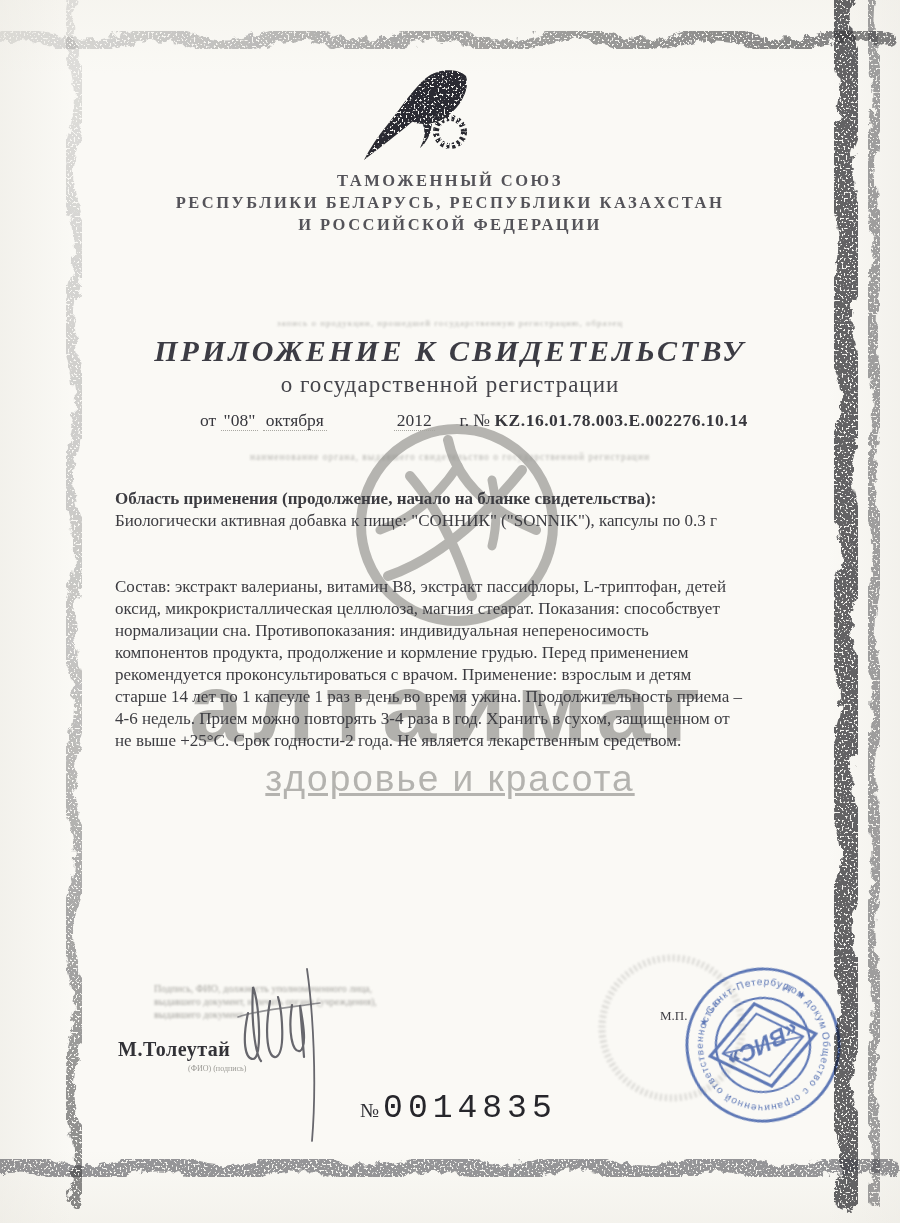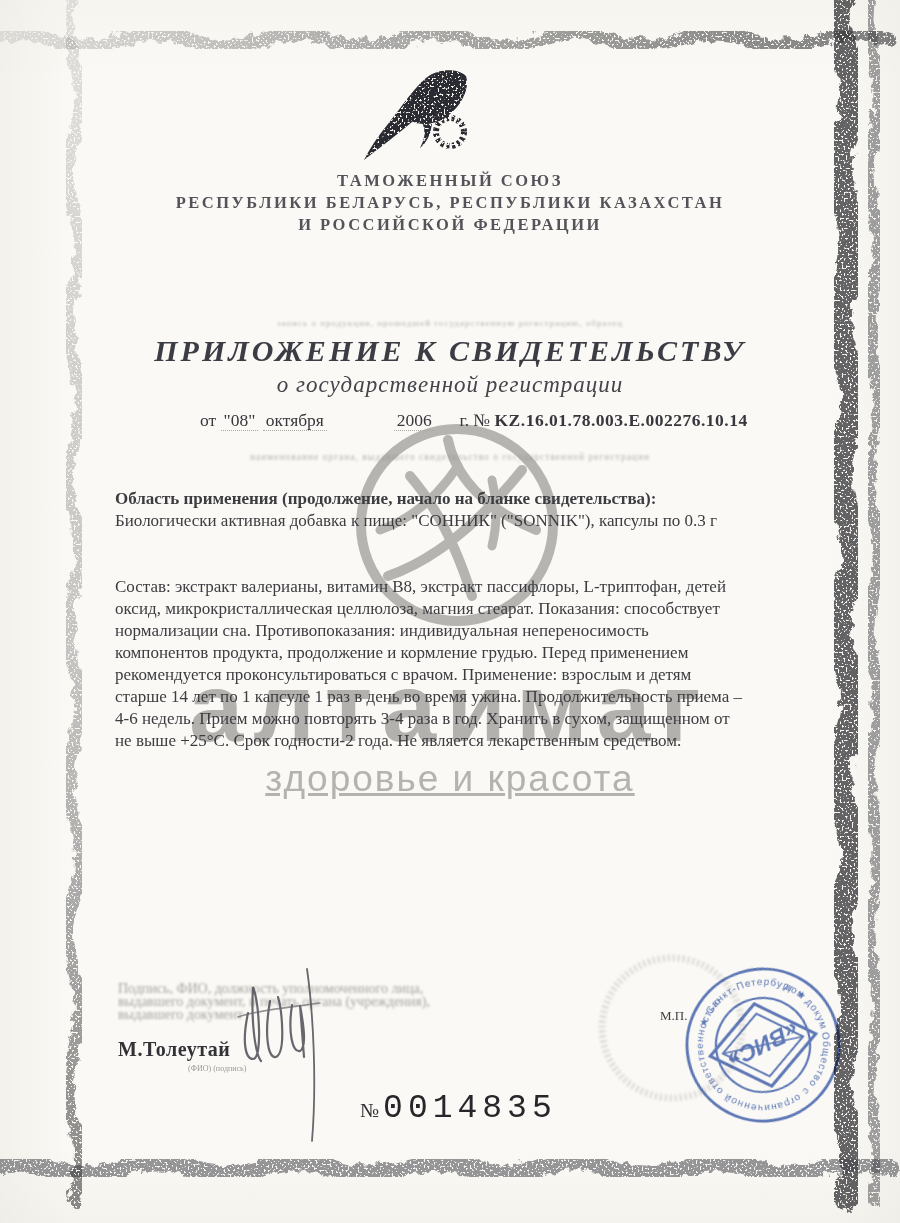--- a/index.html
+++ b/index.html
@@ -9,34 +9,34 @@
                          linear-gradient(180deg, rgba(244,242,236,.6) 0%, rgba(250,249,245,0) 6%, rgba(250,249,245,0) 94%, rgba(240,238,231,.6) 100%);
         font-family:"Liberation Serif", serif; color:#3d3d42;}
   .abs{position:absolute;}
   .ctr{left:0;right:0;text-align:center;}
   .scan{filter:blur(.28px);}
   
   .hdr-line{font-weight:bold;letter-spacing:2.5px;font-size:16.5px;line-height:22px;color:#46464c;filter:blur(.45px);opacity:.92;}
   
   .fineprint{color:#8e8d88;filter:blur(1.05px);opacity:.65;letter-spacing:1px;}
   .title{font-size:30px;font-weight:bold;letter-spacing:3px;color:#3c3c44;filter:blur(.4px);transform:scaleY(1.04);font-style:italic;}
-  .subtitle{font-size:23px;font-style:italic;color:#44444a;filter:blur(.35px);letter-spacing:1px;margin-top:16px;}
+  .subtitle{font-size:23px;color:#44444a;filter:blur(.35px);letter-spacing:1px;margin-top:16px;}
   .dateline{font-size:17.5px;color:#37373d;white-space:nowrap;}
   .dateline .gap2{display:inline-block;width:58px;}
   .dateline .gap3{display:inline-block;width:16px;}
   .u{border-bottom:1px dotted #a9a8a2;padding:0 3px;}
   
   .scope-head{font-weight:bold;font-size:17px;color:#333338;}
   .bodyline{font-size:17px;line-height:22px;white-space:nowrap;color:#3c3c41;}
   .body-wrap{left:115px;}
   
   .wm-word{font-family:"Liberation Sans", sans-serif;font-weight:bold;font-size:97px;color:#b2b1ad;letter-spacing:10px;transform:scaleX(1.03);}
   .wm-tag{font-family:"Liberation Sans", sans-serif;font-size:37px;color:#b4b3af;letter-spacing:2px;text-decoration:underline;}
   
-  .sig-caption{font-size:14px;line-height:13px;color:#8f8e89;filter:blur(.8px);opacity:.8;}
+  .sig-caption{font-size:10px;line-height:13px;color:#8f8e89;filter:blur(.8px);opacity:.8;margin-left:36px;}
   .sig-name{font-size:20px;font-weight:bold;color:#323237;filter:blur(.25px);letter-spacing:.5px;}
   .sig-sub{font-size:8px;color:#9a9994;filter:blur(.7px);}
   .mp{font-size:13px;color:#3e3e44;filter:blur(.3px);}
   
   .serial-sign{font-size:20px;color:#2e2e33;}
   .serial-num{font-family:"Liberation Mono", monospace;font-size:33px;letter-spacing:5px;color:#26262b;filter:blur(.2px);}
   .z1{z-index:1}.z2{z-index:2}.z3{z-index:3}.z4{z-index:4}.z5{z-index:5}
   svg text{font-family:"Liberation Sans", sans-serif;}
 </style>
 </head>
@@ -88,21 +88,21 @@
   </div>
   <div class="abs ctr z2" style="top:372px;">
     <span class="subtitle">о государственной регистрации</span>
   </div>
 
   <div class="abs z2 dateline scan" style="left:200px;top:410px;">
     <span>от</span>
     <span class="u">"08"</span>
     <span class="u">октября</span>
     <span class="gap2"></span>
-    <span class="u">2006</span>
+    <span class="u">2012</span>
     <span class="gap3"></span>
     <span>г.</span>
     <span>№</span>
     <span style="font-weight:bold;letter-spacing:.5px;">KZ.16.01.78.003.E.002276.10.14</span>
   </div>
   <div class="abs ctr z2 fineprint" style="top:452px;font-size:9.5px;">наименование органа, выдавшего свидетельство о государственной регистрации</div>
 
   <div class="abs z2 body-wrap scan" style="top:488px;">
     <div class="scope-head bodyline">Область применения (продолжение, начало на бланке свидетельства):</div>
     <div class="bodyline">Биологически активная добавка к пище: "СОННИК" ("SONNIK"), капсулы по 0.3 г</div>

